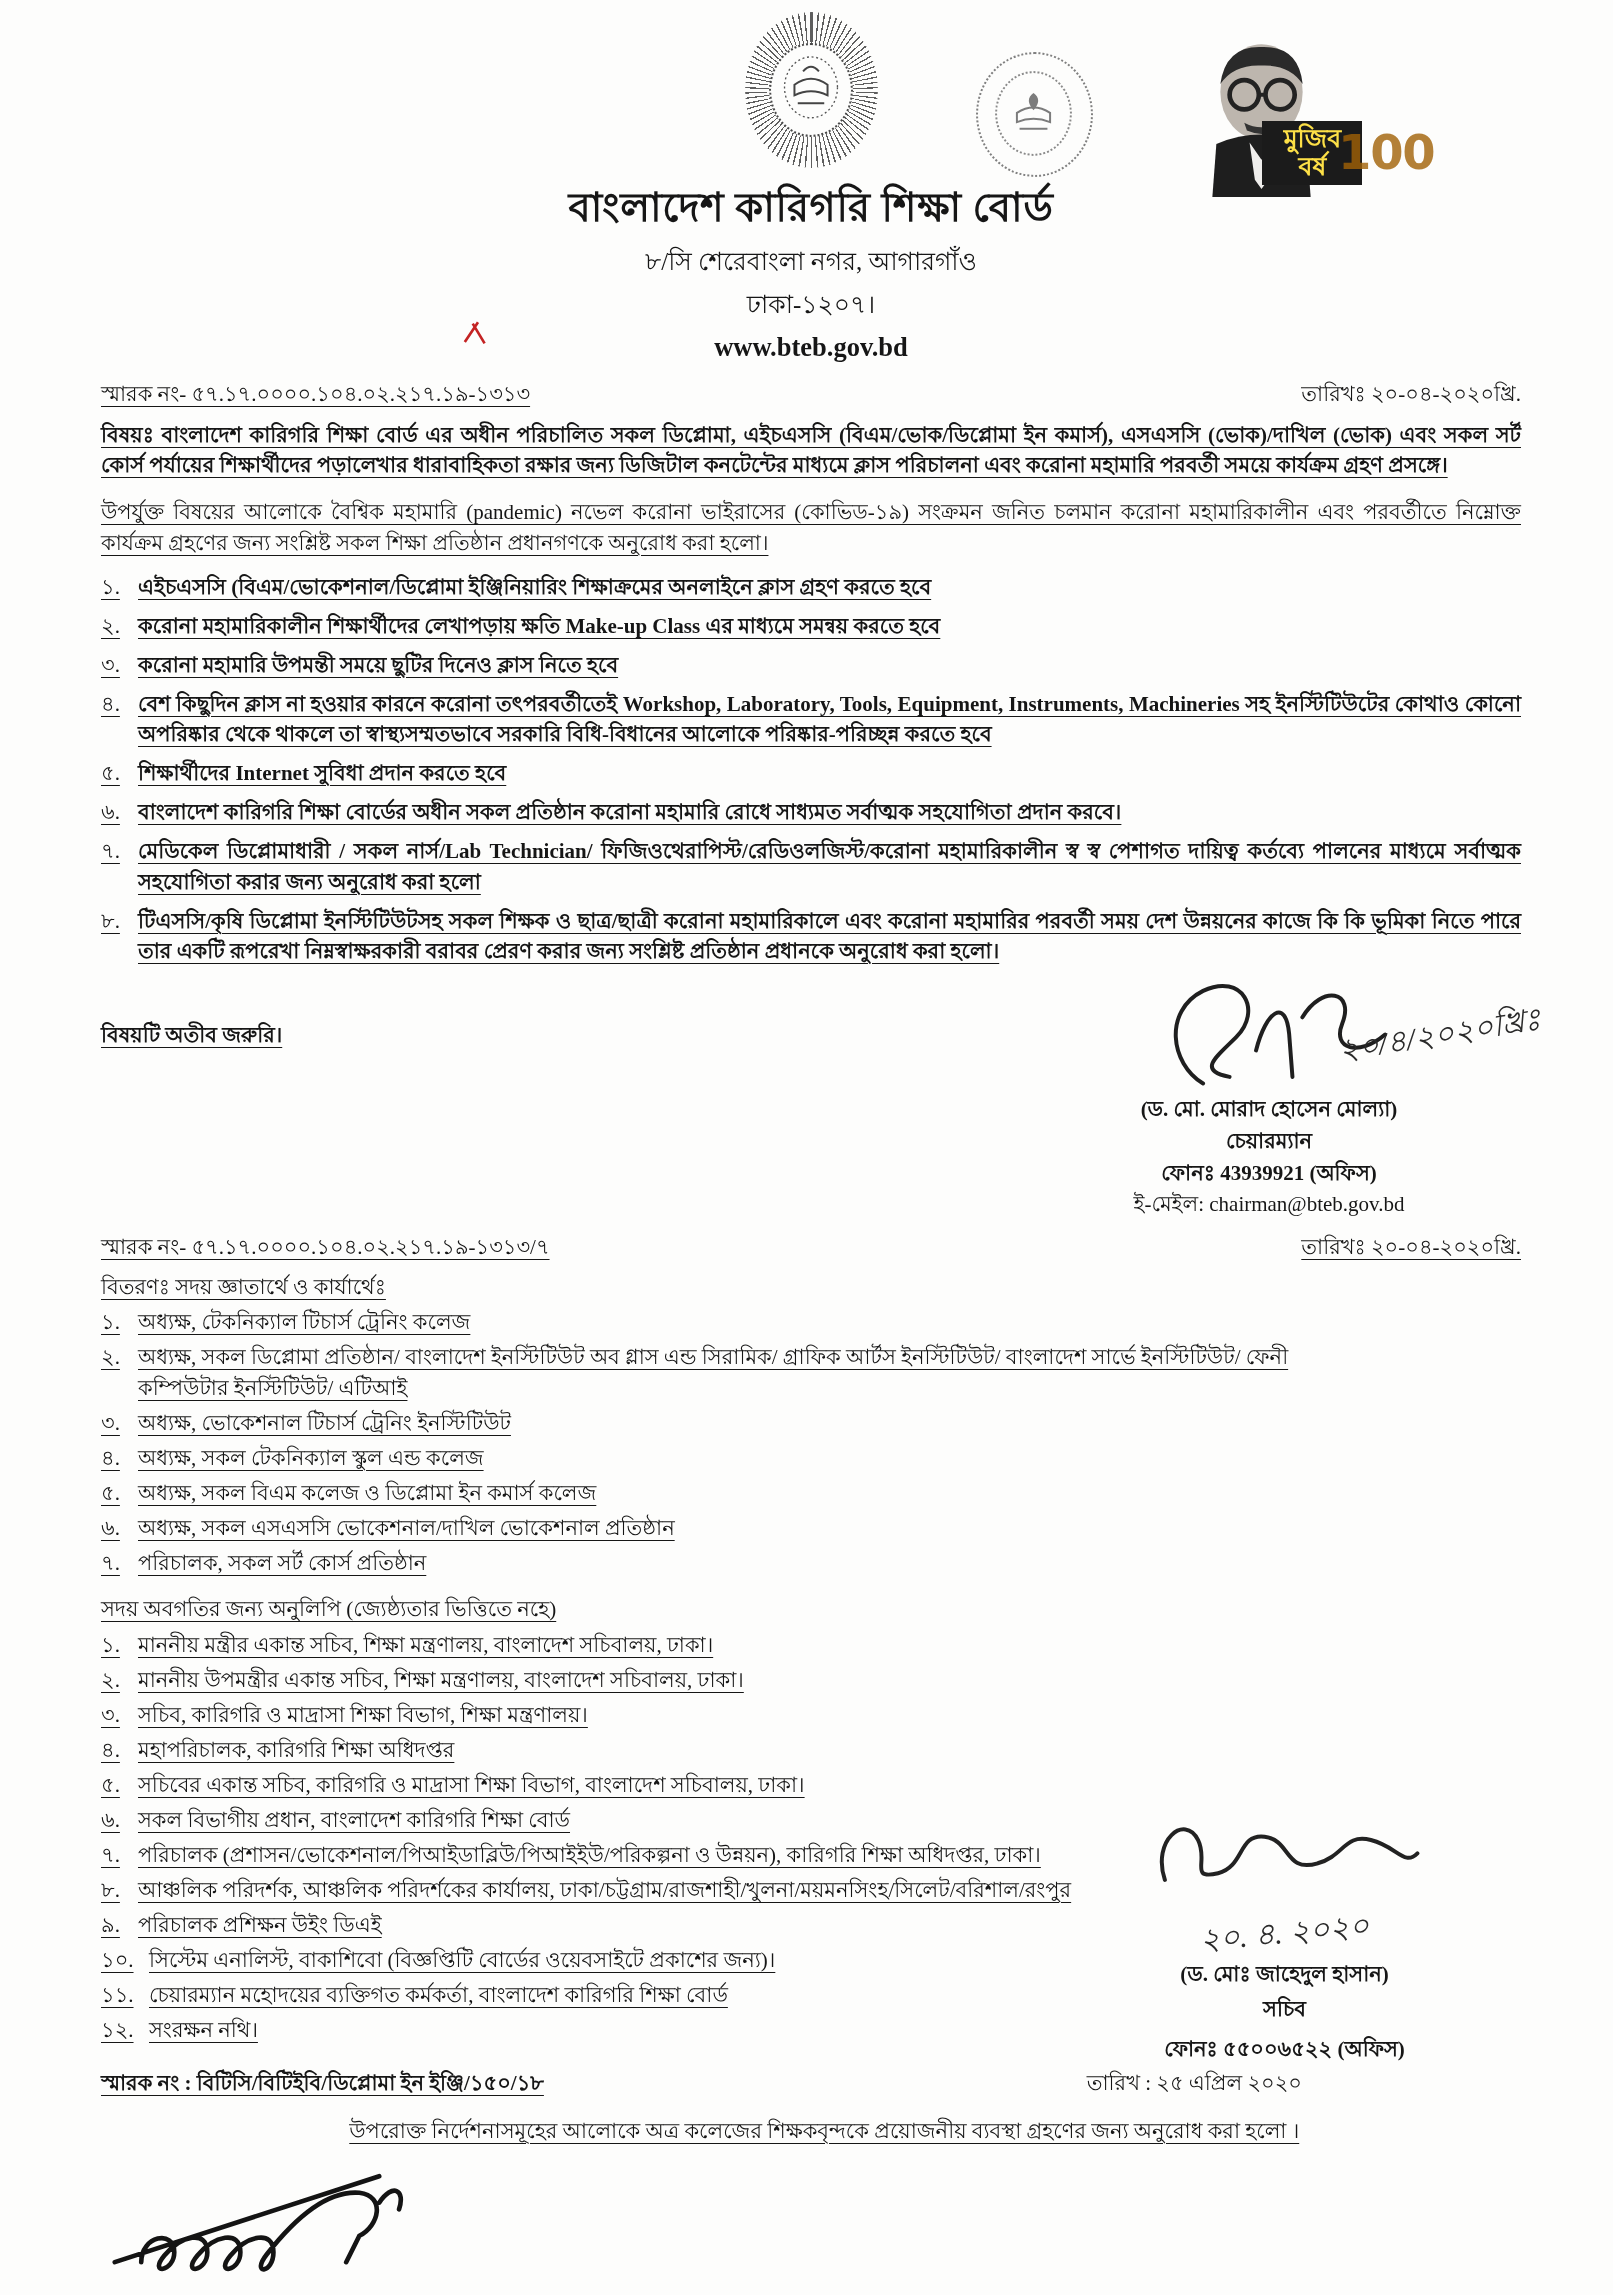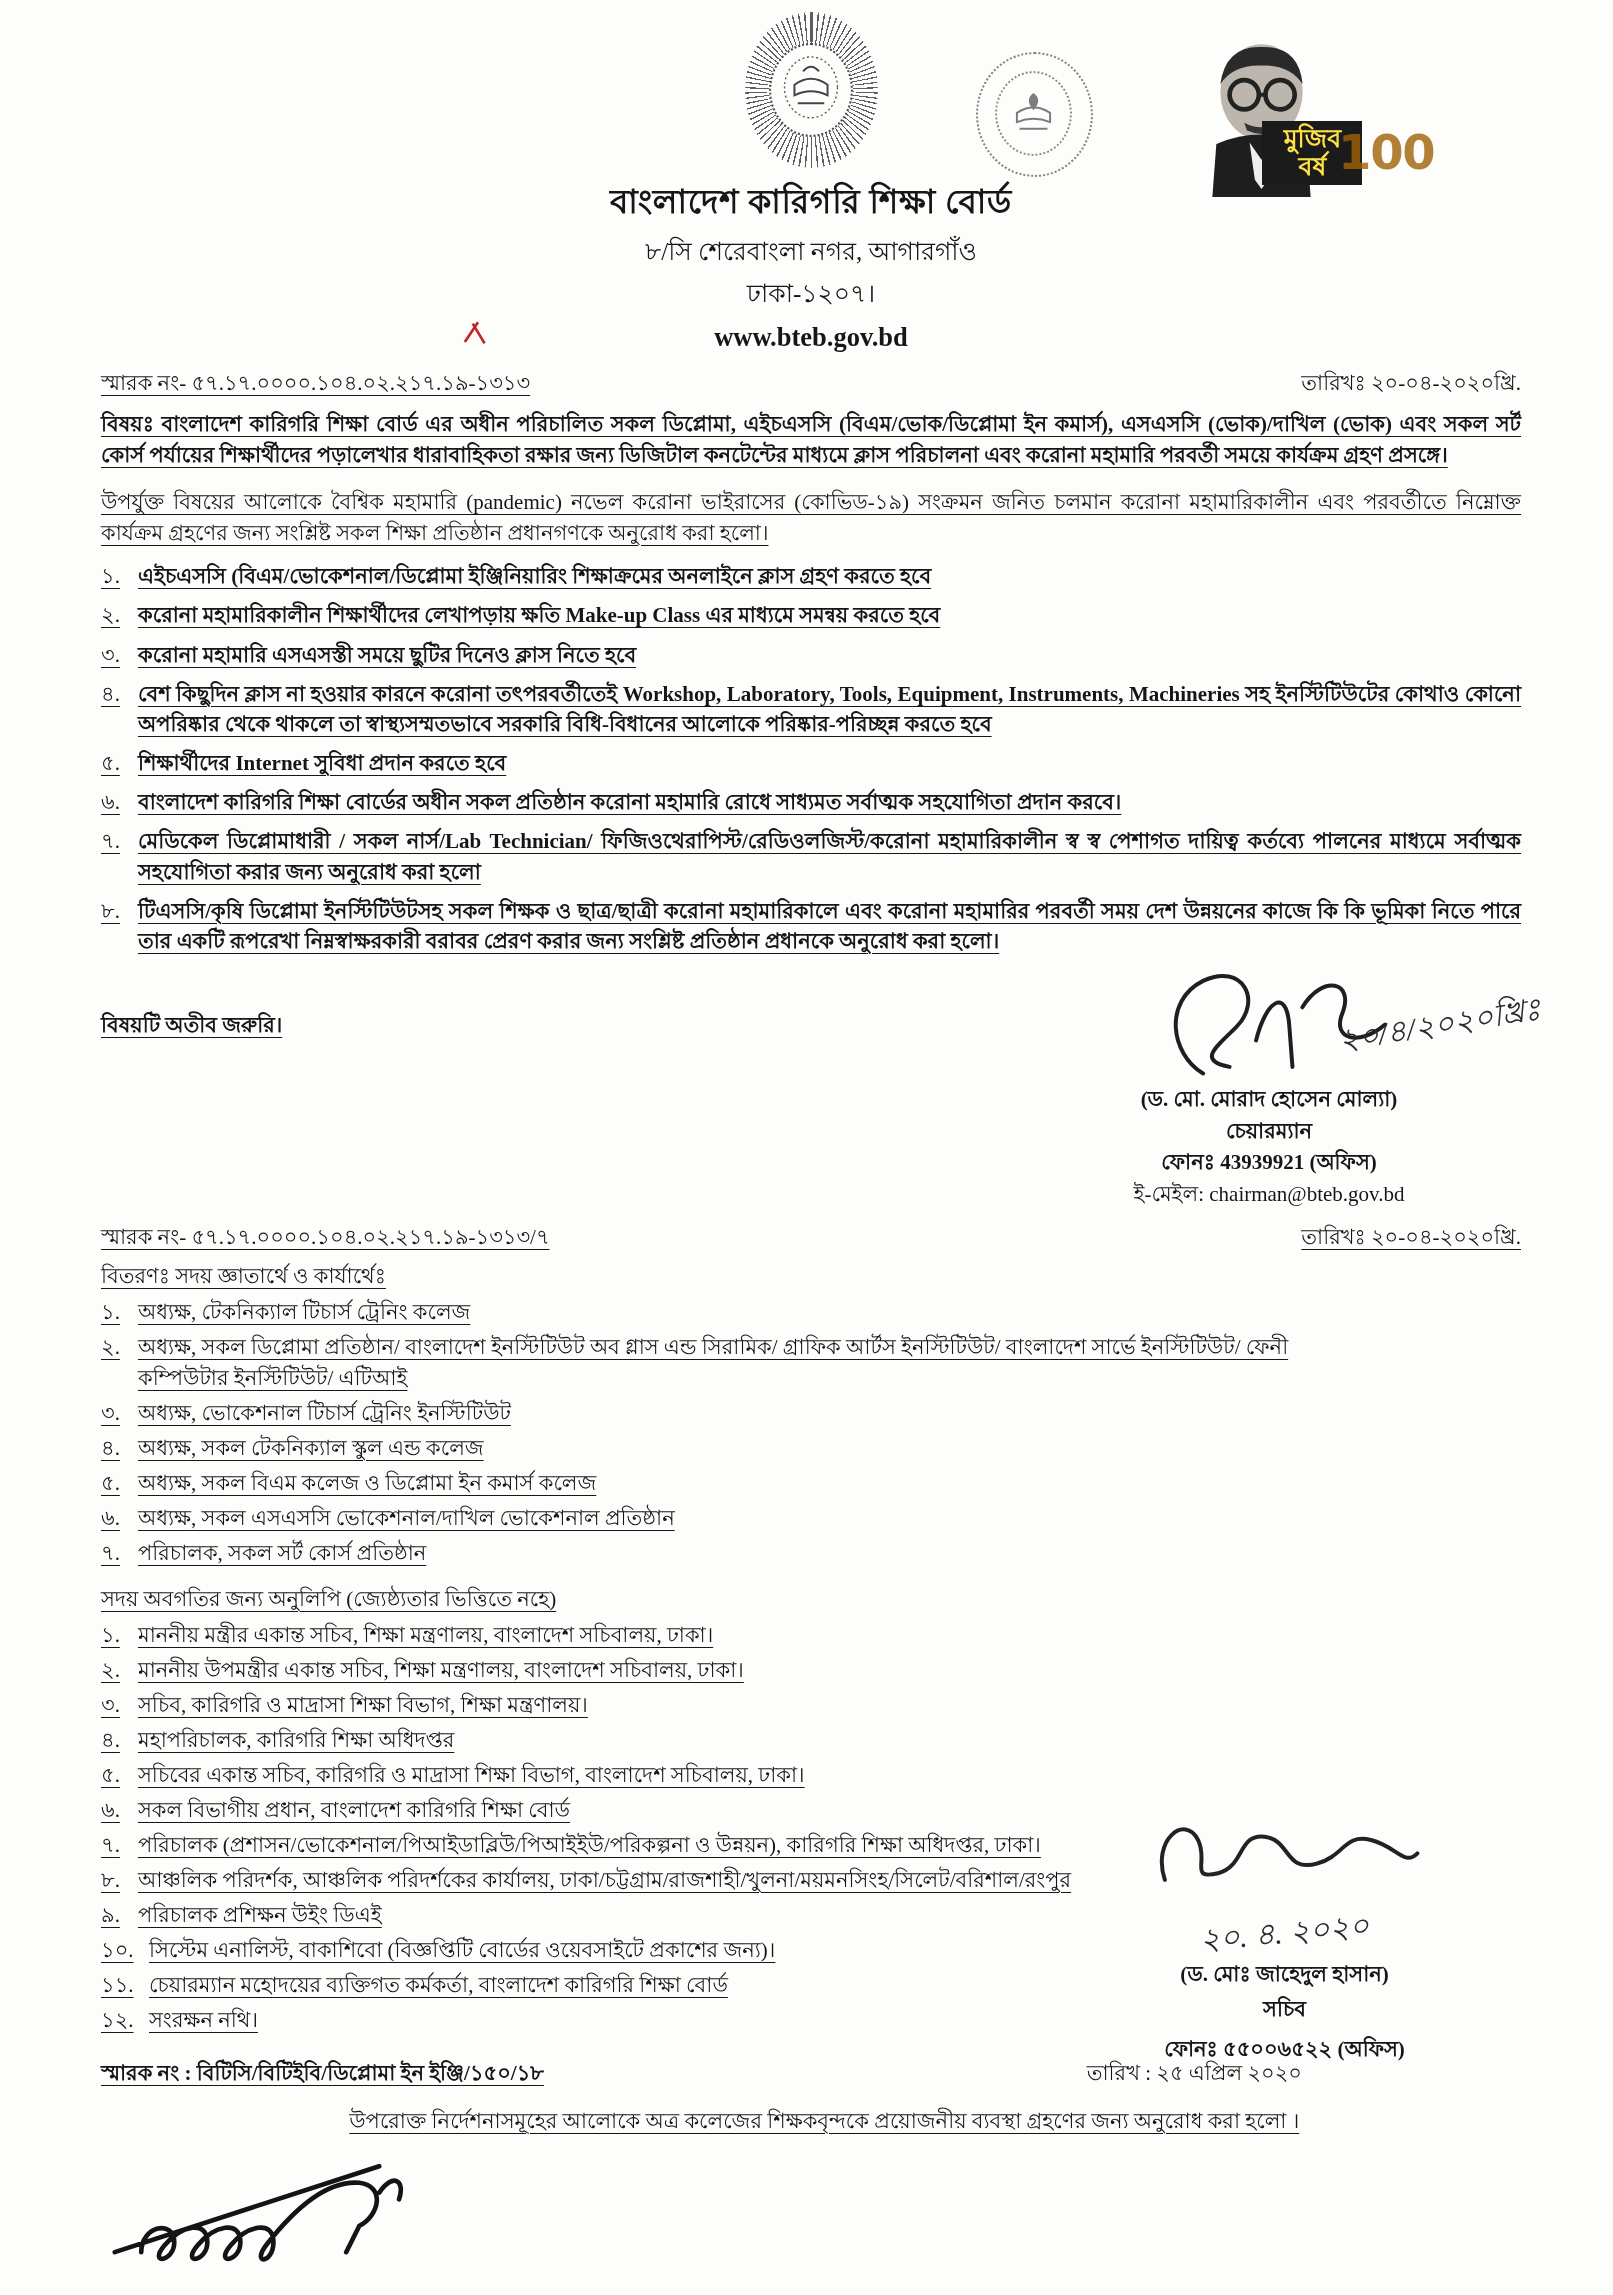--- a/index.html
+++ b/index.html
@@ -22,21 +22,21 @@
     position:absolute; left:6.6px; top:0; width:133px; height:156px; border-radius:50%;
     background:repeating-conic-gradient(from 0deg, #3c3c3c 0deg 1.2deg, transparent 1.2deg 4.6deg);
     -webkit-mask:radial-gradient(closest-side, transparent 0 52%, #000 53% 100%);
     mask:radial-gradient(closest-side, transparent 0 52%, #000 53% 100%);
     opacity:.82;
   }
   .seal-inner {
     position:absolute; left:31px; top:30.5px; width:84px; height:94px; border-radius:50%;
     border:2px dotted #4a4a4a; background:#fdfdfc;
   }
-  .org-title { font-size:33px; font-weight:bold; letter-spacing:0.7px; margin-top:2.7px; }
+  .org-title { font-size:40px; font-weight:bold; letter-spacing:0.7px; margin-top:2.7px; }
   .addr { font-size:25px; margin-top:6.6px; }
   .site { font-size:26.5px; font-weight:bold; margin-top:5.3px; }
 
   .logo-right { position:absolute; top:18.6px; right:80px; width:465px; height:166px; }
   .edu-seal {
     position:absolute; left:0; top:21px; width:117px; height:125px; border-radius:50%;
     border:2.7px dotted #6b6b6b; opacity:.85;
   }
   .edu-seal-inner {
     position:absolute; left:17px; top:17px; width:77px; height:85px; border-radius:50%;
@@ -155,21 +155,21 @@
     <li>
         <span class="num u">১.</span>
         <span class="txt just u">এইচএসসি (বিএম/ভোকেশনাল/ডিপ্লোমা ইঞ্জিনিয়ারিং শিক্ষাক্রমের অনলাইনে ক্লাস গ্রহণ করতে হবে</span>
       </li>
     <li>
         <span class="num u">২.</span>
         <span class="txt just u">করোনা মহামারিকালীন শিক্ষার্থীদের লেখাপড়ায় ক্ষতি Make-up Class এর মাধ্যমে সমন্বয় করতে হবে</span>
       </li>
     <li>
         <span class="num u">৩.</span>
-        <span class="txt just u">করোনা মহামারি এসএসস্তী সময়ে ছুটির দিনেও ক্লাস নিতে হবে</span>
+        <span class="txt just u">করোনা মহামারি উপমন্তী সময়ে ছুটির দিনেও ক্লাস নিতে হবে</span>
       </li>
     <li>
         <span class="num u">৪.</span>
         <span class="txt just u">বেশ কিছুদিন ক্লাস না হওয়ার কারনে করোনা তৎপরবর্তীতেই Workshop, Laboratory, Tools, Equipment, Instruments, Machineries সহ ইনস্টিটিউটের কোথাও কোনো অপরিষ্কার থেকে থাকলে তা স্বাস্থ্যসম্মতভাবে সরকারি বিধি-বিধানের আলোকে পরিষ্কার-পরিচ্ছন্ন করতে হবে</span>
       </li>
     <li>
         <span class="num u">৫.</span>
         <span class="txt just u">শিক্ষার্থীদের Internet সুবিধা প্রদান করতে হবে</span>
       </li>
     <li>

